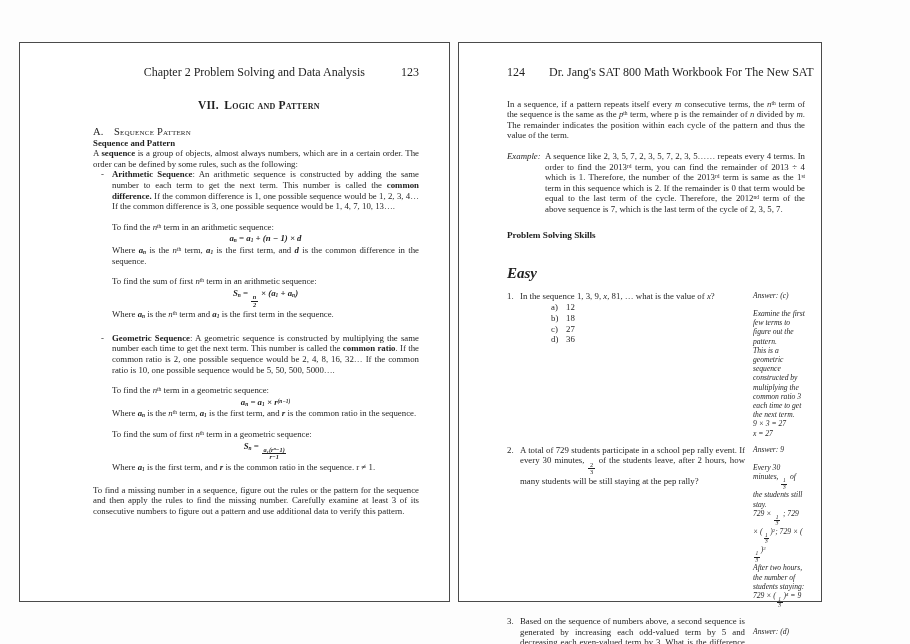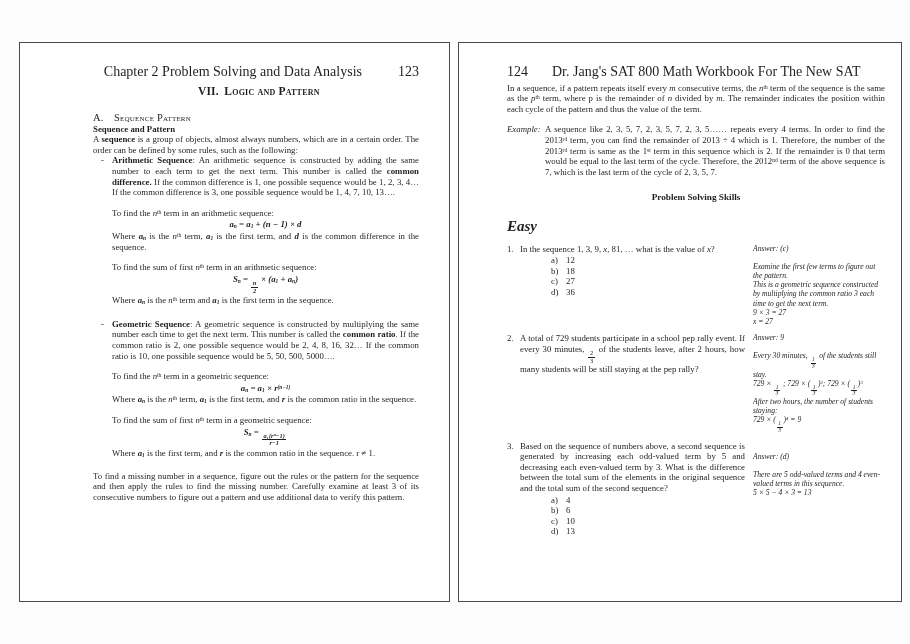--- a/index.html
+++ b/index.html
@@ -6,23 +6,23 @@
   html,body { margin:0; padding:0; }
   body {
     position:relative; width:910px; height:644px;
     background:#fdfdfd; overflow:hidden;
     font-family:"Liberation Serif","DejaVu Serif",serif;
     color:#1f1f1f;
     font-size:8.8px; line-height:10.6px;
   }
   .page { position:absolute; top:42px; height:560px; background:#fff; border:1px solid #4a4a4a; }
   .page-left  { left:19px;  width:431px; padding:24px 30px 0 73px; }
-  .page-right { left:458px; width:444px; padding:24px 16px 0 48px; }
-
-  .running-header { font-size:14px; display:flex; margin-bottom:5px; white-space:nowrap; }
+  .page-right { left:458px; width:364px; padding:24px 16px 0 48px; }
+
+  .running-header { font-size:12px; display:flex; margin-bottom:21px; white-space:nowrap; }
   .left-header  { justify-content:flex-end; gap:36px; }
   .right-header { justify-content:flex-start; gap:24px; }
 
   .h1 { font-size:11.5px; font-weight:bold; font-variant:small-caps; letter-spacing:.2px; margin-top:7px; line-height:13px;text-align:center; }
   .h2 { font-size:10.5px; font-weight:normal; font-variant:small-caps; letter-spacing:.2px; margin-top:14px; line-height:12px; }
   .h3 { font-size:10px;  font-weight:bold; font-variant:small-caps; letter-spacing:.2px; margin-top:14px; margin-bottom:9px; line-height:12px; }
   .hnum1 { display:inline-block; min-width:32px; }
   .hnum2 { display:inline-block; min-width:21px; }
 
   .bold-lead { font-weight:bold; }
@@ -34,21 +34,21 @@
   .sub-block { margin-top:10px; }
   .formula { text-align:center; font-weight:bold; font-style:italic; margin:1px 0; }
   .closing { margin-top:12px; }
   .geo-bullet { margin-top:13px; }
 
   .para { text-align:justify; margin-bottom:10px; }
   .example-row { display:flex; margin-bottom:6px; }
   .ex-label { flex:none; width:38px; font-style:italic; }
   .ex-body { flex:1; min-width:0; text-align:justify; }
 
-  .pss  { text-align:center; font-weight:bold; font-size:9.2px; margin:15px 0 18px; }
+  .pss  { font-weight:bold; font-size:9.2px; margin:15px 0 28px; }
   .easy { font-weight:bold; font-style:italic; font-size:15px; margin:0 0 12px; }
 
   .qa-row { display:flex; margin-bottom:7px; }
   .q-col { flex:none; width:238px; }
   .a-col { flex:1; min-width:0; margin-left:8px; font-style:italic; font-size:7.6px; line-height:9.2px; }
   .a-col.offset { margin-top:11px; }
   .q-line { display:flex; }
   .qnum { flex:none; width:13px; }
   .q-text { flex:1; min-width:0; text-align:justify; }
   .options { margin:1px 0 0 44px; }

